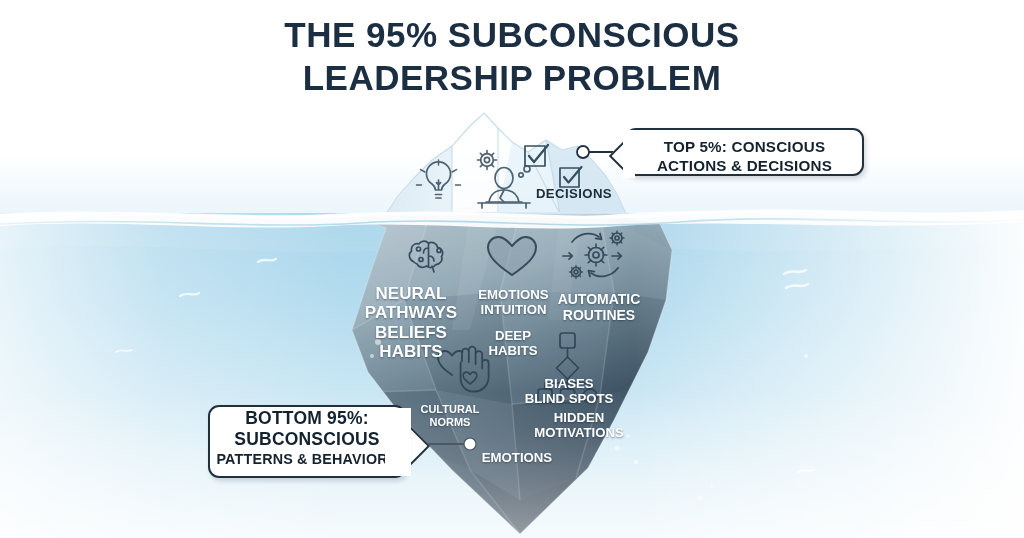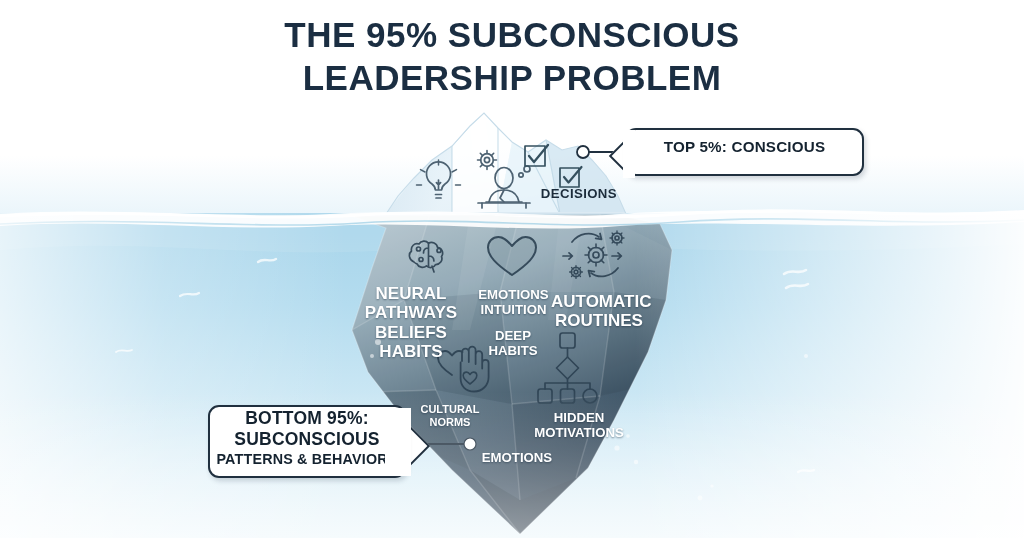--- a/index.html
+++ b/index.html
@@ -74,32 +74,32 @@
     position:absolute;z-index:30;
     color:#ffffff;
     font-weight:bold;
     text-align:center;
     line-height:1.14;
     text-shadow:0 1px 2px rgba(10,30,50,.45);
     white-space:pre-line;
   }
   #lbl-neural      {left:359px;top:284px;width:104px;font-size:17px;}
   #lbl-emotions-int{left:466px;top:287px;width:95px;font-size:13.2px;}
-  #lbl-automatic   {left:551px;top:292px;width:96px;font-size:17px;}
+  #lbl-automatic   {left:551px;top:292px;width:96px;font-size:14px;}
   #lbl-deep        {left:473px;top:328px;width:80px;font-size:13.2px;}
   #lbl-biases      {left:523px;top:376px;width:92px;font-size:13.2px;}
   #lbl-cultural    {left:408px;top:403px;width:84px;font-size:11px;}
   #lbl-hidden      {left:498px;top:410px;width:98px;font-size:13.2px;margin-left:32px;}
   #lbl-emotions-bt {left:470px;top:450px;width:94px;font-size:13.2px;}
 
   #lbl-decisions{
     position:absolute;z-index:30;
     left:531px;top:186px;width:86px;
     color:#1c2c3b;font-weight:bold;font-size:13.2px;
-    text-align:right;letter-spacing:.4px;
+    text-align:center;letter-spacing:.4px;
   }
 </style>
 </head>
 <body>
 
 <div id="stage">
 
   <svg id="art" viewBox="0 0 1024 538">
     <defs>
       <linearGradient id="skyGrad" x1="0" y1="0" x2="0" y2="1">
@@ -397,30 +397,33 @@
   <div class="ice-label" id="lbl-neural">NEURAL
 PATHWAYS
 BELIEFS
 HABITS</div>
   <div class="ice-label" id="lbl-emotions-int">EMOTIONS
 INTUITION</div>
   <div class="ice-label" id="lbl-automatic">AUTOMATIC
 ROUTINES</div>
   <div class="ice-label" id="lbl-deep">DEEP
 HABITS</div>
+  <div class="ice-label" id="lbl-biases">BIASES
+BLIND SPOTS</div>
   <div class="ice-label" id="lbl-cultural">CULTURAL
 NORMS</div>
   <div class="ice-label" id="lbl-hidden">HIDDEN
 MOTIVATIONS</div>
   <div class="ice-label" id="lbl-emotions-bt">EMOTIONS</div>
 
   <div class="notch" id="notch-top"></div>
   <div class="notch-mask" id="mask-top"></div>
   <div class="callout" id="callout-top">
     <span>TOP 5%: CONSCIOUS</span><br>
+    <span>ACTIONS &amp; DECISIONS</span>
   </div>
 
   <div class="notch" id="notch-bottom"></div>
   <div class="notch-mask" id="mask-bottom"></div>
   <div class="callout" id="callout-bottom">
     <span class="b1">BOTTOM 95%:</span>
     <span class="b2">SUBCONSCIOUS</span>
     <span class="b3">PATTERNS &amp; BEHAVIORS</span>
   </div>
 

